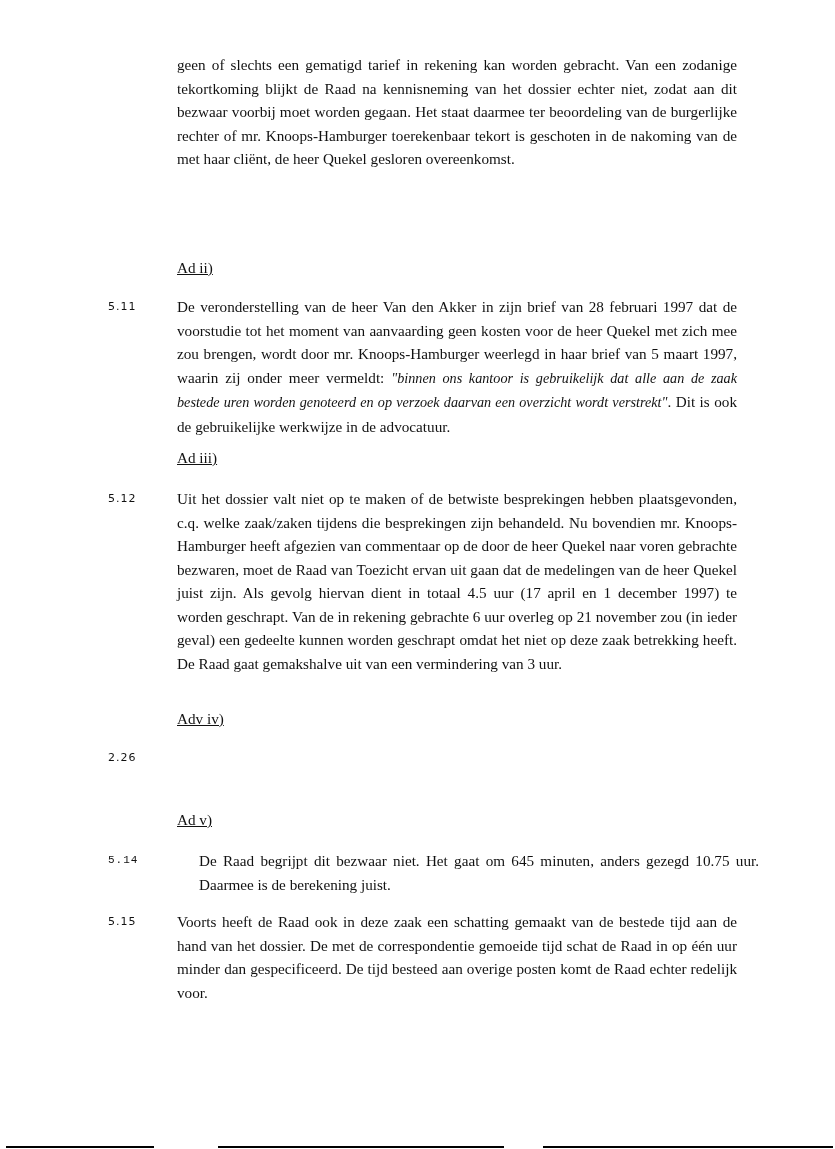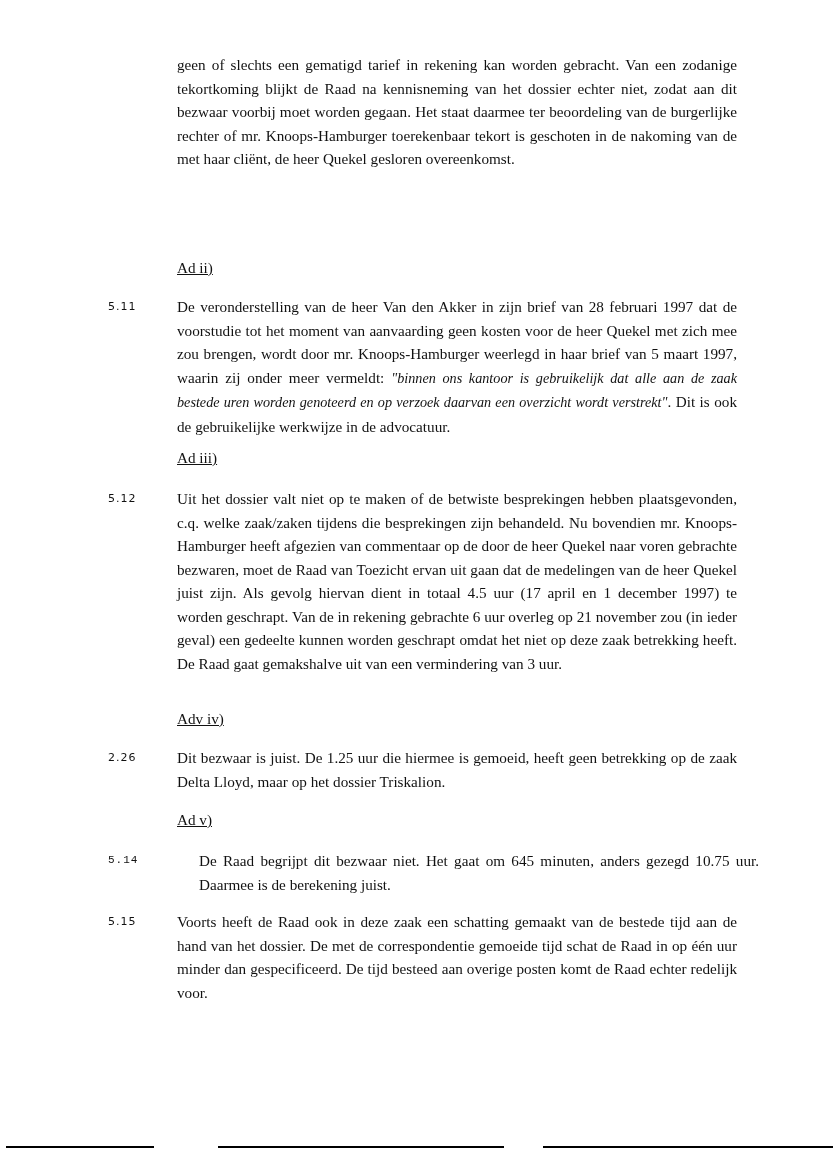--- a/index.html
+++ b/index.html
@@ -63,21 +63,20 @@
   <div class="block just" style="top:295px;"><span>De veronderstelling van de heer Van den Akker in zijn brief van 28 februari 1997 dat de voorstudie tot het moment van aanvaarding geen kosten voor de heer Quekel met zich mee zou brengen, wordt door mr. Knoops-Hamburger weerlegd in haar brief van 5 maart 1997, waarin zij onder meer vermeldt: </span><span class="quote">"binnen ons kantoor is gebruikelijk dat alle aan de zaak bestede uren worden genoteerd en op verzoek daarvan een overzicht wordt verstrekt"</span><span>. Dit is ook de gebruikelijke werkwijze in de advocatuur.</span></div>
 
   <div class="heading" style="top:446px;">Ad iii)</div>
 
   <div class="num" style="top:487px;">5.12</div>
   <div class="block just" style="top:487px;">Uit het dossier valt niet op te maken of de betwiste besprekingen hebben plaatsgevonden, c.q. welke zaak/zaken tijdens die besprekingen zijn behandeld. Nu bovendien mr. Knoops-Hamburger heeft afgezien van commentaar op de door de heer Quekel naar voren gebrachte bezwaren, moet de Raad van Toezicht ervan uit gaan dat de medelingen van de heer Quekel juist zijn. Als gevolg hiervan dient in totaal 4.5 uur (17 april en 1 december 1997) te worden geschrapt. Van de in rekening gebrachte 6 uur overleg op 21 november zou (in ieder geval) een gedeelte kunnen worden geschrapt omdat het niet op deze zaak betrekking heeft. De Raad gaat gemakshalve uit van een vermindering van 3 uur.</div>
 
   <div class="heading" style="top:707px;">Adv iv)</div>
 
   <div class="num" style="top:746px;">2.26</div>
-  <div class="block just" style="top:746px;">Dit bezwaar is juist. De 1.25 uur die hiermee is gemoeid, heeft geen betrekking op de zaak Delta Lloyd, maar op het dossier Triskalion.</div>
 
   <div class="heading" style="top:808px;">Ad v)</div>
 
   <div class="num" style="top:849px;font-family:Liberation Mono, monospace;">5.14</div>
   <div class="block just" style="top:849px;margin-left:22px;">De Raad begrijpt dit bezwaar niet. Het gaat om 645 minuten, anders gezegd 10.75 uur. Daarmee is de berekening juist.</div>
 
   <div class="num" style="top:910px;">5.15</div>
   <div class="block just" style="top:910px;">Voorts heeft de Raad ook in deze zaak een schatting gemaakt van de bestede tijd aan de hand van het dossier. De met de correspondentie gemoeide tijd schat de Raad in op één uur minder dan gespecificeerd. De tijd besteed aan overige posten komt de Raad echter redelijk voor.</div>
 
   <div class="footer-line" style="left:6px; width:148px;"></div>

